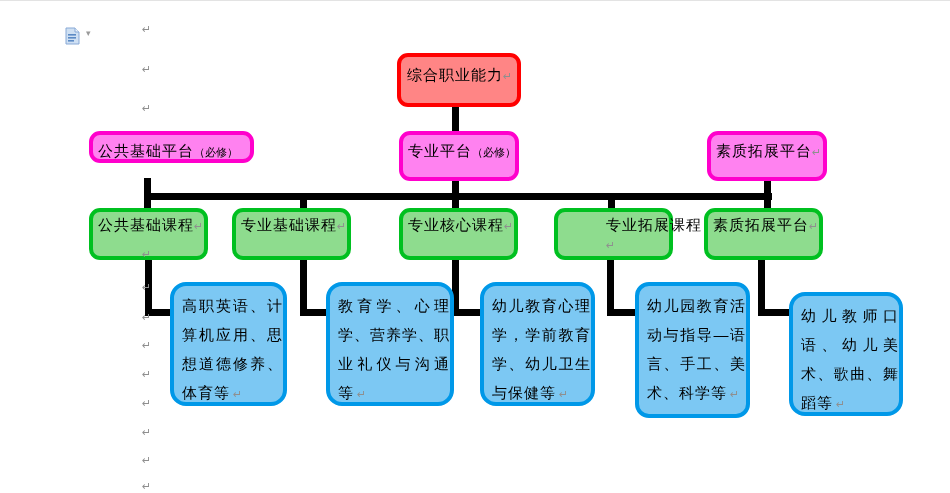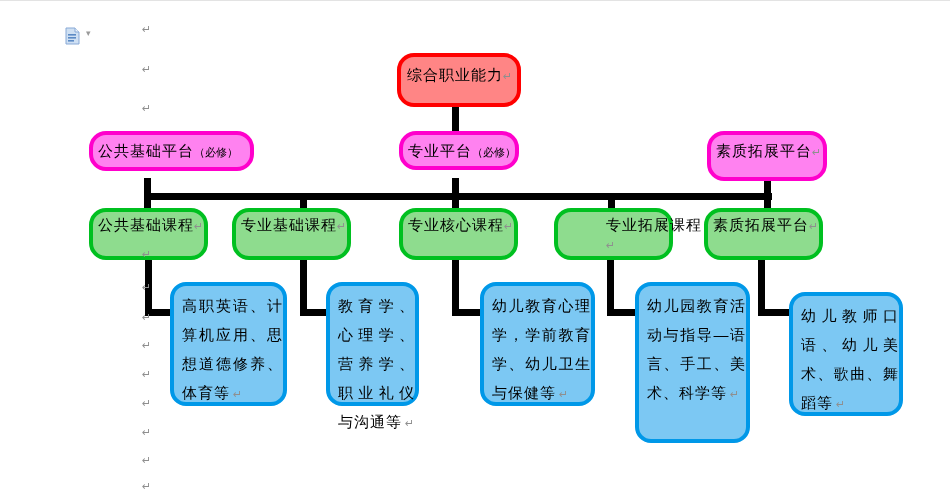--- a/index.html
+++ b/index.html
@@ -4,21 +4,21 @@
 <style>
   html,body{margin:0;padding:0;background:#fff;}
   #screen{
     position:relative;width:950px;height:493px;background:#ffffff;
     overflow:hidden;font-family:"Liberation Sans","DejaVu Sans",sans-serif;
     border-top:1px solid #e3e3e3;
   }
   
   .box{
     position:absolute;box-sizing:border-box;color:#000;
-    border-radius:17px;font-size:15px;letter-spacing:1px;line-height:19px;
+    border-radius:11px;font-size:15px;letter-spacing:1px;line-height:19px;
   }
   .box .lbl{white-space:nowrap;}
   .root-box{
     background:var(--root-fill);border:4px solid var(--root-border);
     padding:8px 0 0 6px;
   }
   .platform-box{
     background:var(--platform-fill);border:4px solid var(--platform-border);
     padding:6px 0 0 5px;
   }
@@ -81,24 +81,24 @@
   <div class="elbow" style="left:145px;top:256px;width:28px;height:59px;"></div>
   <div class="elbow" style="left:300px;top:256px;width:30px;height:59px;"></div>
   <div class="elbow" style="left:452px;top:256px;width:32px;height:59px;"></div>
   <div class="elbow" style="left:607px;top:256px;width:32px;height:59px;"></div>
   <div class="elbow" style="left:758px;top:256px;width:35px;height:59px;"></div>
 
   <div class="box root-box" style="left:397px;top:52px;width:124px;height:54px;">
     <span class="lbl">综合职业能力</span><span class="pilcrow">↵</span>
   </div>
 
-  <div class="box platform-box" style="left:89px;top:130px;width:165px;height:40px;">
+  <div class="box platform-box" style="left:89px;top:130px;width:165px;height:32px;">
     <span class="lbl"><span>公共基础平台</span><span class="suffix">（必修）</span></span>
   </div>
-  <div class="box platform-box" style="left:399px;top:130px;width:120px;height:39px;">
+  <div class="box platform-box" style="left:399px;top:130px;width:120px;height:50px;">
     <span class="lbl"><span>专业平台</span><span class="suffix">（必修）</span></span>
   </div>
   <div class="box platform-box" style="left:707px;top:130px;width:120px;height:50px;">
     <span class="lbl"><span>素质拓展平台</span><span class="pilcrow">↵</span></span>
   </div>
 
   <div class="box course-box" style="left:89px;top:207px;width:119px;height:52px;">
     <span class="lbl">公共基础课程</span><span class="pilcrow">↵</span>
   </div>
   <div class="box course-box" style="left:232px;top:207px;width:119px;height:52px;">
@@ -110,27 +110,27 @@
   <div class="box course-box" style="left:554px;top:207px;width:119px;height:52px;padding-left:48px;">
     <span class="lbl">专业拓展课程</span><span class="pilcrow">↵</span>
   </div>
   <div class="box course-box" style="left:704px;top:207px;width:119px;height:52px;">
     <span class="lbl">素质拓展平台</span><span class="pilcrow">↵</span>
   </div>
 
   <div class="box detail-box" style="left:170px;top:281px;width:117px;height:124px;">
     <span class="txt">高职英语、计算机应用、思想道德修养、体育等</span><span class="pilcrow">↵</span>
   </div>
-  <div class="box detail-box" style="left:326px;top:281px;width:93px;height:124px;">
+  <div class="box detail-box" style="left:326px;top:281px;width:128px;height:124px;">
     <span class="txt">教育学、心理学、营养学、职业礼仪与沟通等</span><span class="pilcrow">↵</span>
   </div>
   <div class="box detail-box" style="left:480px;top:281px;width:115px;height:124px;">
     <span class="txt">幼儿教育心理学，学前教育学、幼儿卫生与保健等</span><span class="pilcrow">↵</span>
   </div>
-  <div class="box detail-box" style="left:635px;top:281px;width:115px;height:161px;">
+  <div class="box detail-box" style="left:635px;top:281px;width:115px;height:136px;border-radius:14px;">
     <span class="txt">幼儿园教育活动与指导—语言、手工、美术、科学等</span><span class="pilcrow">↵</span>
   </div>
   <div class="box detail-box" style="left:789px;top:291px;width:114px;height:124px;">
     <span class="txt">幼儿教师口语、幼儿美术、歌曲、舞蹈等</span><span class="pilcrow">↵</span>
   </div>
 
   <span class="pilcrow margin-mark" style="top:22px">↵</span>
   <span class="pilcrow margin-mark" style="top:62px">↵</span>
   <span class="pilcrow margin-mark" style="top:101px">↵</span>
   <span class="pilcrow margin-mark" style="top:247px">↵</span>

